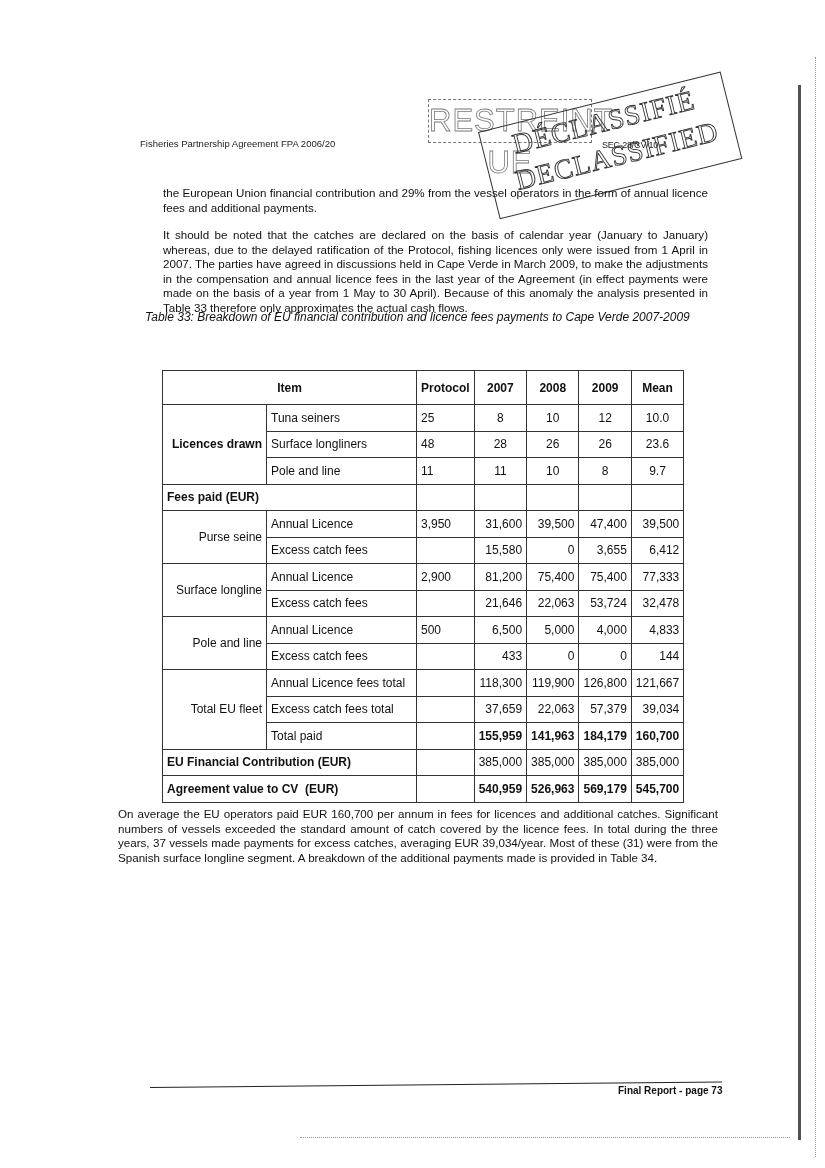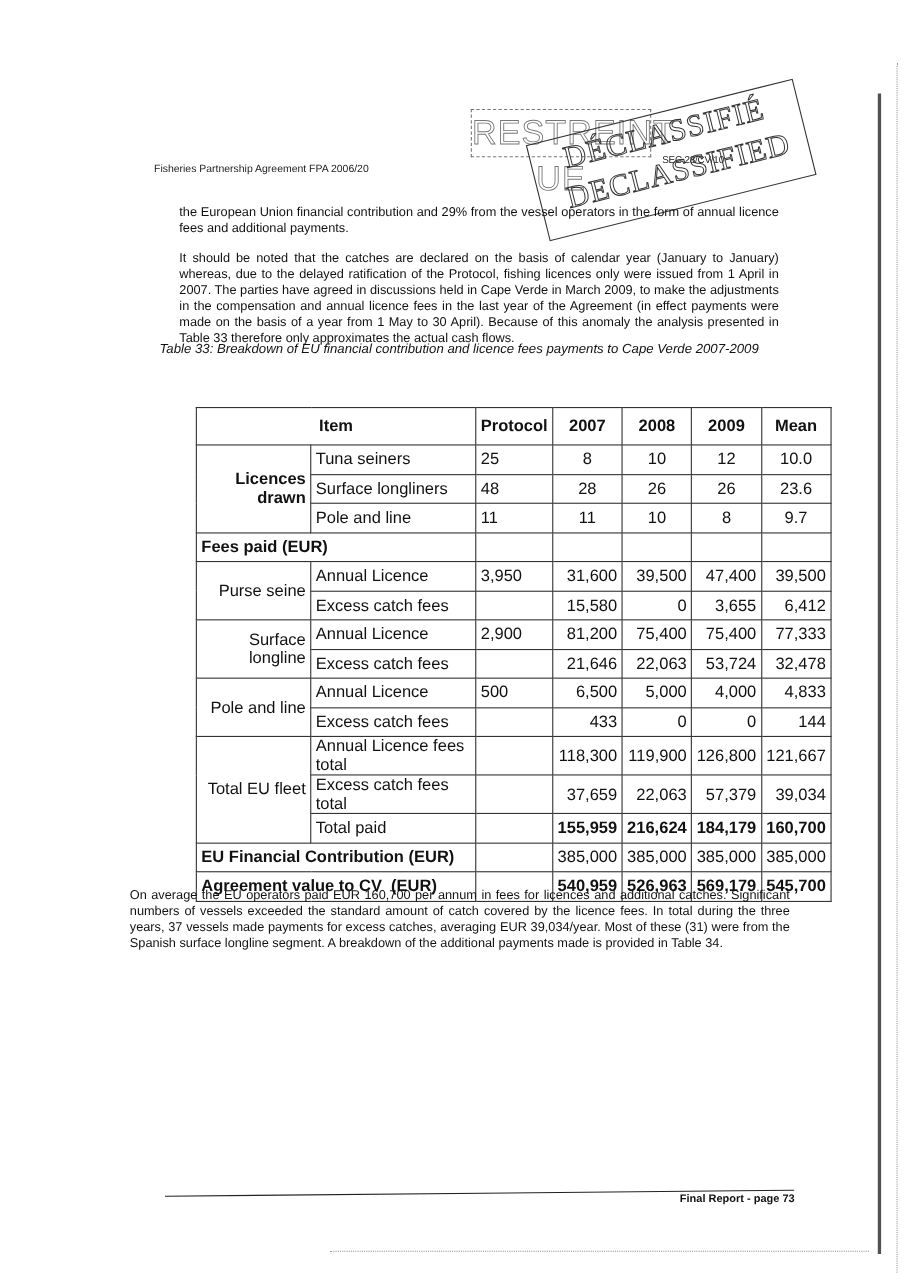--- a/index.html
+++ b/index.html
@@ -1,21 +1,21 @@
 <!DOCTYPE html>
 <html><head>
 <meta charset="utf-8">
 <style>
   html, body { margin: 0; padding: 0; background: #ffffff; }
   body {
     width: 825px; height: 1168px; position: relative; overflow: hidden;
     font-family: "Liberation Sans", sans-serif; color: #111;
   }
   .header-left {
-    position: absolute; left: 140px; top: 148px; font-size: 9.5px; color: #222;
+    position: absolute; left: 140px; top: 138px; font-size: 9.5px; color: #222;
   }
   .header-ref {
     position: absolute; left: 602px; top: 140px; font-size: 9px; color: #222; letter-spacing: -0.2px;
   }
   .stamp-restreint {
     position: absolute; left: 428px; top: 99px; width: 164px; height: 44px;
     border: 1.5px dashed #777; box-sizing: border-box;
     font-family: "Liberation Sans", sans-serif; font-size: 31px; line-height: 42px;
     text-align: center; color: transparent; -webkit-text-stroke: 0.8px #777; letter-spacing: 1px;
   }
@@ -37,21 +37,21 @@
     text-align: justify; color: #111;
   }
   .p1 { top: 186px; }
   .p2 { top: 228px; }
   .caption {
     position: absolute; left: 145px; top: 310px; width: 565px; font-size: 12px; line-height: 14px;
     font-weight: normal; font-style: italic; color: #111;
   }
   table.t33 {
     position: absolute; left: 162px; top: 370px; border-collapse: collapse;
-    font-size: 15px; color: #111; margin-left: 16px;
+    font-size: 12px; color: #111;
   }
   table.t33 td, table.t33 th {
     border: 1px solid #333; padding: 0 4px; height: 26.5px; box-sizing: border-box;
   }
   table.t33 th { font-weight: bold; text-align: center; height: 34px; }
   .c-group { width: 104px; text-align: right; }
   .c-sub { width: 150px; }
   .c-prot { width: 57px; }
   .c-num { width: 51px; text-align: right; }
   .bold { font-weight: bold; }
@@ -208,21 +208,21 @@
     <td class="c-prot"></td>
     <td class="c-num">37,659</td>
     <td class="c-num">22,063</td>
     <td class="c-num">57,379</td>
     <td class="c-num">39,034</td>
   </tr>
   <tr>
     <td class="c-sub">Total paid</td>
     <td class="c-prot"></td>
     <td class="c-num bold">155,959</td>
-    <td class="c-num bold">216,624</td>
+    <td class="c-num bold">141,963</td>
     <td class="c-num bold">184,179</td>
     <td class="c-num bold">160,700</td>
   </tr>
 
   <tr>
     <td colspan="2" class="bold">EU Financial Contribution (EUR)</td>
     <td class="c-prot"></td>
     <td class="c-num">385,000</td>
     <td class="c-num">385,000</td>
     <td class="c-num">385,000</td>

